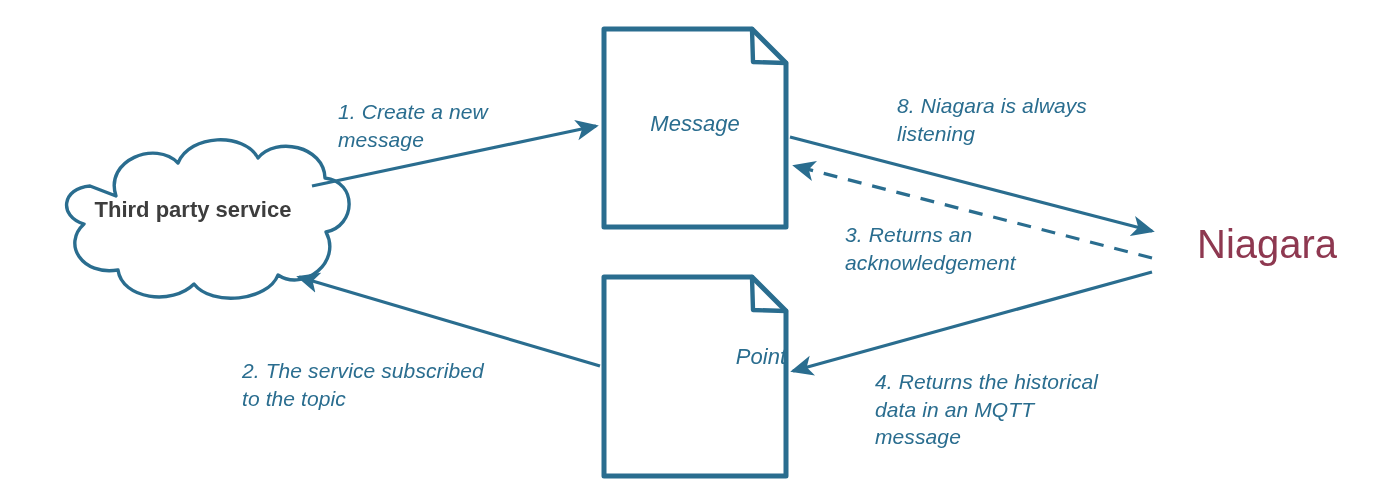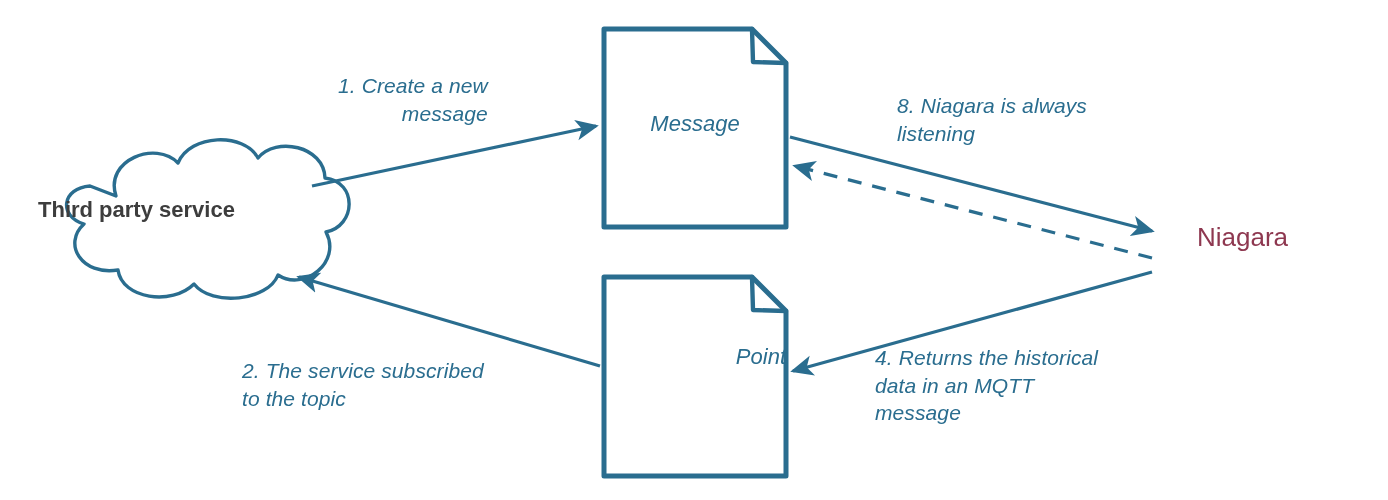--- a/index.html
+++ b/index.html
@@ -42,27 +42,27 @@
     color: #2a6d8f;
     text-align: center;
     white-space: nowrap;
   }
   .cloud-label {
     position: absolute;
     font-family: "Liberation Sans", sans-serif;
     font-weight: bold;
     font-size: 22px;
     color: #3d3d3d;
-    text-align: left;
+    text-align: center;
     white-space: nowrap;
   }
   .actor-label {
     position: absolute;
     font-family: "Liberation Sans", sans-serif;
-    font-size: 26px;
+    font-size: 40px;
     color: #8e3850;
     white-space: nowrap;
   }
 </style>
 </head>
 <body>
 
 <div id="canvas">
 
   <svg id="diagram-svg" viewBox="0 0 1388 500">
@@ -109,27 +109,29 @@
   </svg>
 
   <div class="cloud-label" style="left:38px; top:197px; width:310px;">Third party service</div>
 
   <div class="shape-label" style="left:604px; top:111px; width:182px;">Message</div>
 
   <div class="shape-label" style="left:604px; top:344px; width:182px;text-align:right;">Point</div>
 
   <div class="actor-label" style="left:1197px; top:222px;">Niagara</div>
 
-  <div class="lbl" style="left:338px; top:72px;text-align:right;">1. Create a new
+  <div class="lbl" style="left:338px; top:98px;">1. Create a new
 message</div>
 
   <div class="lbl" style="left:897px; top:92px;">8. Niagara is always
 listening</div>
 
+  <div class="lbl" style="left:845px; top:221px;">3. Returns an
+acknowledgement</div>
 
-  <div class="lbl" style="left:875px; top:344px;">4. Returns the historical
+  <div class="lbl" style="left:875px; top:368px;">4. Returns the historical
 data in an MQTT
 message</div>
 
   <div class="lbl" style="left:242px; top:357px;">2. The service subscribed
 to the topic</div>
 
 </div>
 
 </body></html>

